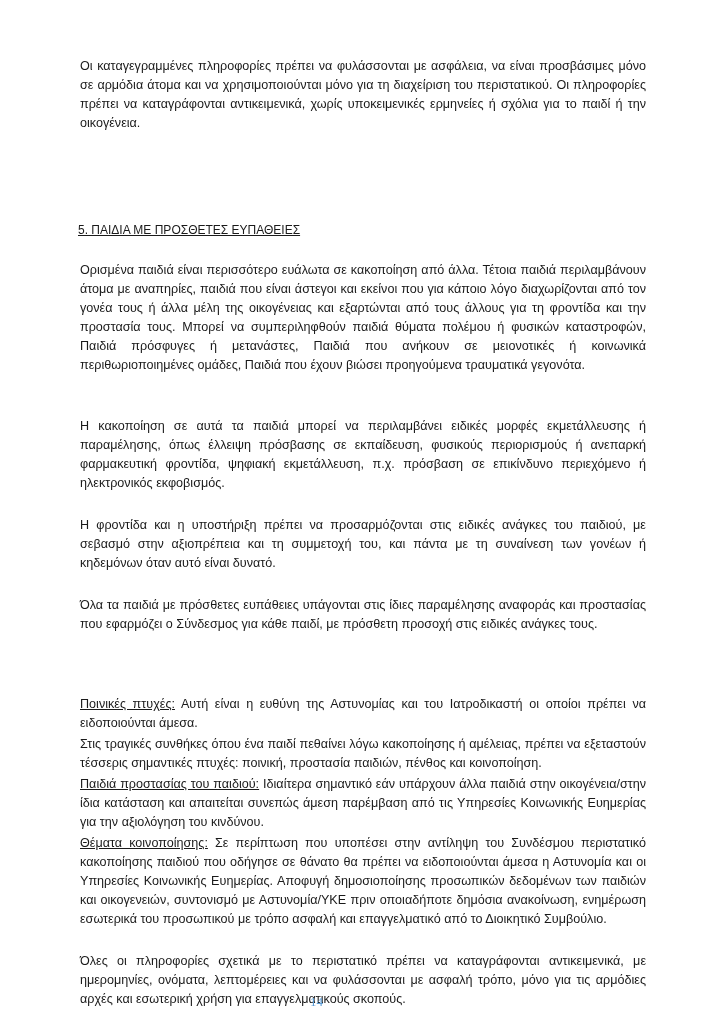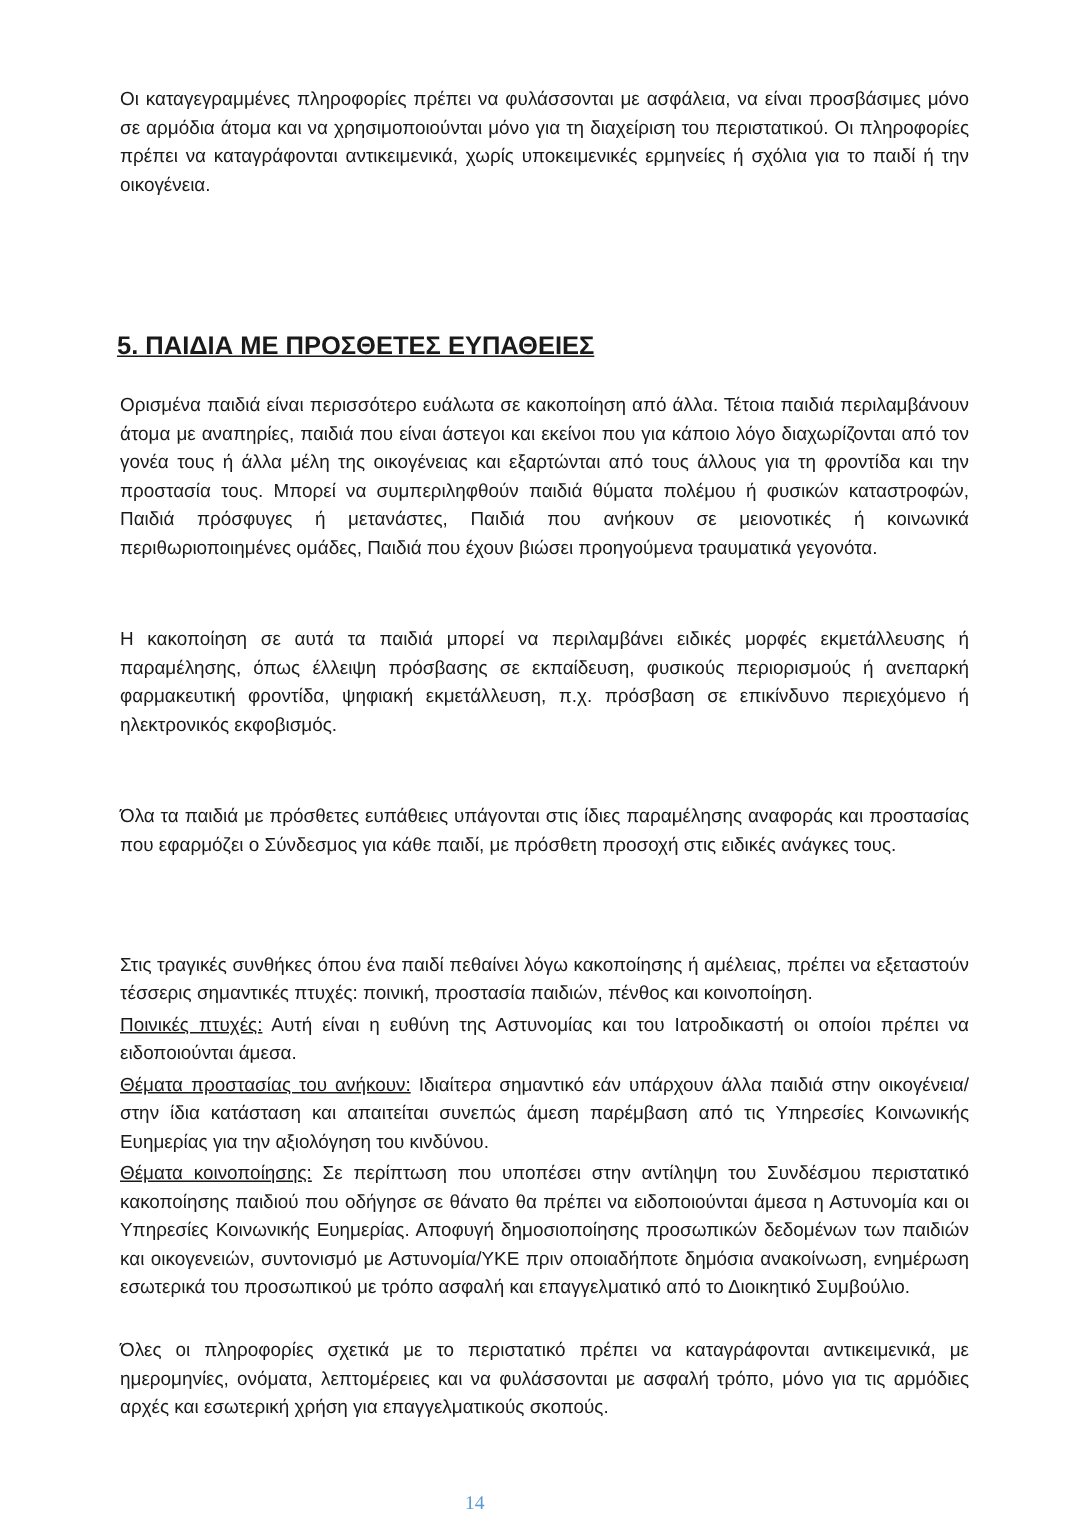--- a/index.html
+++ b/index.html
@@ -2,47 +2,48 @@
 <html><head>
 <meta charset="utf-8">
 <style>
   html, body { margin: 0; padding: 0; background: #ffffff; }
   body { width: 725px; height: 1024px; position: relative; overflow: hidden;
          font-family: "Liberation Sans", "DejaVu Sans", sans-serif; color: #1a1a1a; }
   .page { position: absolute; left: 78px; top: 55px; width: 570px; font-size: 12.6px; line-height: 19px; }
   p { margin: 2px; text-align: justify; }
   .gap { height: 19px; }
   .gap-big { height: 86px; }
-  .heading { font-weight: bold; text-decoration: underline; margin: 0; font-size: 17px; }
+  .heading { font-weight: normal; text-decoration: underline; margin: 0; font-size: 12px; }
   .u { text-decoration: underline; }
   .page-number { position: absolute; top: 994px; left: 0; width: 633px; text-align: center;
                  font-family: Liberation Serif, serif; font-size: 13px; color: #5b9bd5; }
 </style>
 </head>
 <body>
 
 <div class="page">
   <p>Οι καταγεγραμμένες πληροφορίες πρέπει να φυλάσσονται με ασφάλεια, να είναι προσβάσιμες μόνο σε αρμόδια άτομα και να χρησιμοποιούνται μόνο για τη διαχείριση του περιστατικού. Οι πληροφορίες πρέπει να καταγράφονται αντικειμενικά, χωρίς υποκειμενικές ερμηνείες ή σχόλια για το παιδί ή την οικογένεια.</p>
   <div class="gap-big"></div>
 
   <p class="heading">5. ΠΑΙΔΙΑ ΜΕ ΠΡΟΣΘΕΤΕΣ ΕΥΠΑΘΕΙΕΣ</p>
   <div class="gap"></div>
   <p>Ορισμένα παιδιά είναι περισσότερο ευάλωτα σε κακοποίηση από άλλα. Τέτοια παιδιά περιλαμβάνουν άτομα με αναπηρίες, παιδιά που είναι άστεγοι και εκείνοι που για κάποιο λόγο διαχωρίζονται από τον γονέα τους ή άλλα μέλη της οικογένειας και εξαρτώνται από τους άλλους για τη φροντίδα και την προστασία τους. Μπορεί να συμπεριληφθούν παιδιά θύματα πολέμου ή φυσικών καταστροφών, Παιδιά πρόσφυγες ή μετανάστες, Παιδιά που ανήκουν σε μειονοτικές ή κοινωνικά περιθωριοποιημένες ομάδες, Παιδιά που έχουν βιώσει προηγούμενα τραυματικά γεγονότα.</p>
   <div class="gap"></div>
   <div class="gap"></div>
   <p>Η κακοποίηση σε αυτά τα παιδιά μπορεί να περιλαμβάνει ειδικές μορφές εκμετάλλευσης ή παραμέλησης, όπως έλλειψη πρόσβασης σε εκπαίδευση, φυσικούς περιορισμούς ή ανεπαρκή φαρμακευτική φροντίδα, ψηφιακή εκμετάλλευση, π.χ. πρόσβαση σε επικίνδυνο περιεχόμενο ή ηλεκτρονικός εκφοβισμός.</p>
   <div class="gap"></div>
+  <p>Η φροντίδα και η υποστήριξη πρέπει να προσαρμόζονται στις ειδικές ανάγκες του παιδιού, με σεβασμό στην αξιοπρέπεια και τη συμμετοχή του, και πάντα με τη συναίνεση των γονέων ή κηδεμόνων όταν αυτό είναι δυνατό.</p>
   <div class="gap"></div>
   <p>Όλα τα παιδιά με πρόσθετες ευπάθειες υπάγονται στις ίδιες παραμέλησης αναφοράς και προστασίας που εφαρμόζει ο Σύνδεσμος για κάθε παιδί, με πρόσθετη προσοχή στις ειδικές ανάγκες τους.</p>
   <div class="gap"></div>
   <div class="gap"></div>
 
   <div class="gap"></div>
+  <p><span class="u">Ποινικές πτυχές:</span><span> Αυτή είναι η ευθύνη της Αστυνομίας και του Ιατροδικαστή οι οποίοι πρέπει να ειδοποιούνται άμεσα.</span></p>
   <p>Στις τραγικές συνθήκες όπου ένα παιδί πεθαίνει λόγω κακοποίησης ή αμέλειας, πρέπει να εξεταστούν τέσσερις σημαντικές πτυχές: ποινική, προστασία παιδιών, πένθος και κοινοποίηση.</p>
-  <p><span class="u">Ποινικές πτυχές:</span><span> Αυτή είναι η ευθύνη της Αστυνομίας και του Ιατροδικαστή οι οποίοι πρέπει να ειδοποιούνται άμεσα.</span></p>
-  <p><span class="u">Θέματα προστασίας του ανήκουν:</span><span> Ιδιαίτερα σημαντικό εάν υπάρχουν άλλα παιδιά στην οικογένεια/στην ίδια κατάσταση και απαιτείται συνεπώς άμεση παρέμβαση από τις Υπηρεσίες Κοινωνικής Ευημερίας για την αξιολόγηση του κινδύνου.</span></p>
+  <p><span class="u">Παιδιά προστασίας του παιδιού:</span><span> Ιδιαίτερα σημαντικό εάν υπάρχουν άλλα παιδιά στην οικογένεια/στην ίδια κατάσταση και απαιτείται συνεπώς άμεση παρέμβαση από τις Υπηρεσίες Κοινωνικής Ευημερίας για την αξιολόγηση του κινδύνου.</span></p>
   <p><span class="u">Θέματα κοινοποίησης:</span><span> Σε περίπτωση που υποπέσει στην αντίληψη του Συνδέσμου περιστατικό κακοποίησης παιδιού που οδήγησε σε θάνατο θα πρέπει να ειδοποιούνται άμεσα η Αστυνομία και οι Υπηρεσίες Κοινωνικής Ευημερίας. Αποφυγή δημοσιοποίησης προσωπικών δεδομένων των παιδιών και οικογενειών, συντονισμό με Αστυνομία/ΥΚΕ πριν οποιαδήποτε δημόσια ανακοίνωση, ενημέρωση εσωτερικά του προσωπικού με τρόπο ασφαλή και επαγγελματικό από το Διοικητικό Συμβούλιο.</span></p>
   <div class="gap"></div>
   <p>Όλες οι πληροφορίες σχετικά με το περιστατικό πρέπει να καταγράφονται αντικειμενικά, με ημερομηνίες, ονόματα, λεπτομέρειες και να φυλάσσονται με ασφαλή τρόπο, μόνο για τις αρμόδιες αρχές και εσωτερική χρήση για επαγγελματικούς σκοπούς.</p>
 
 </div>
 
 <div class="page-number">14</div>
 
 </body></html>

